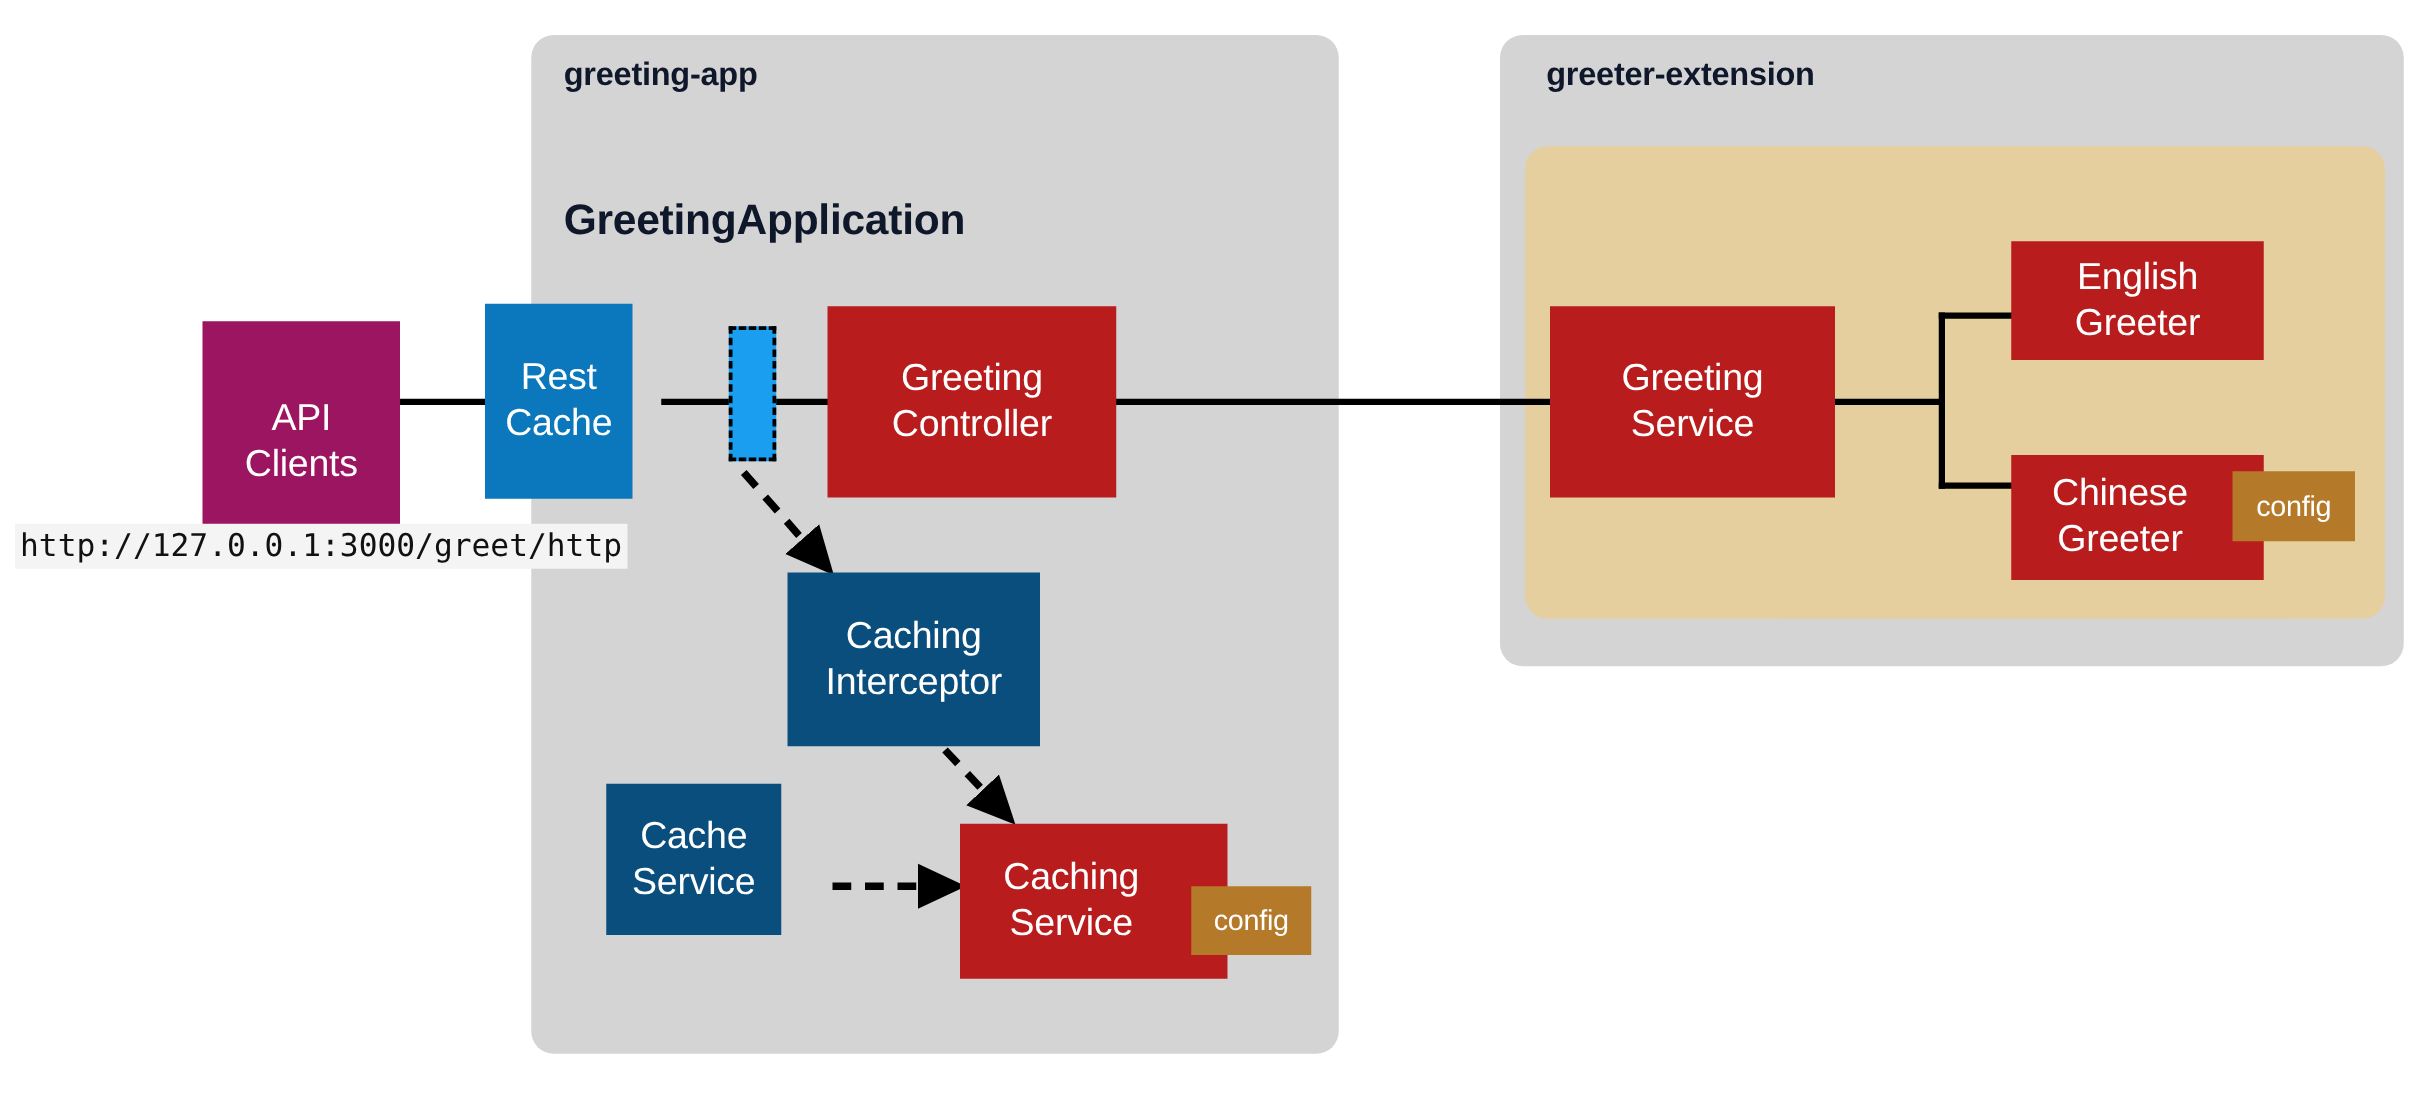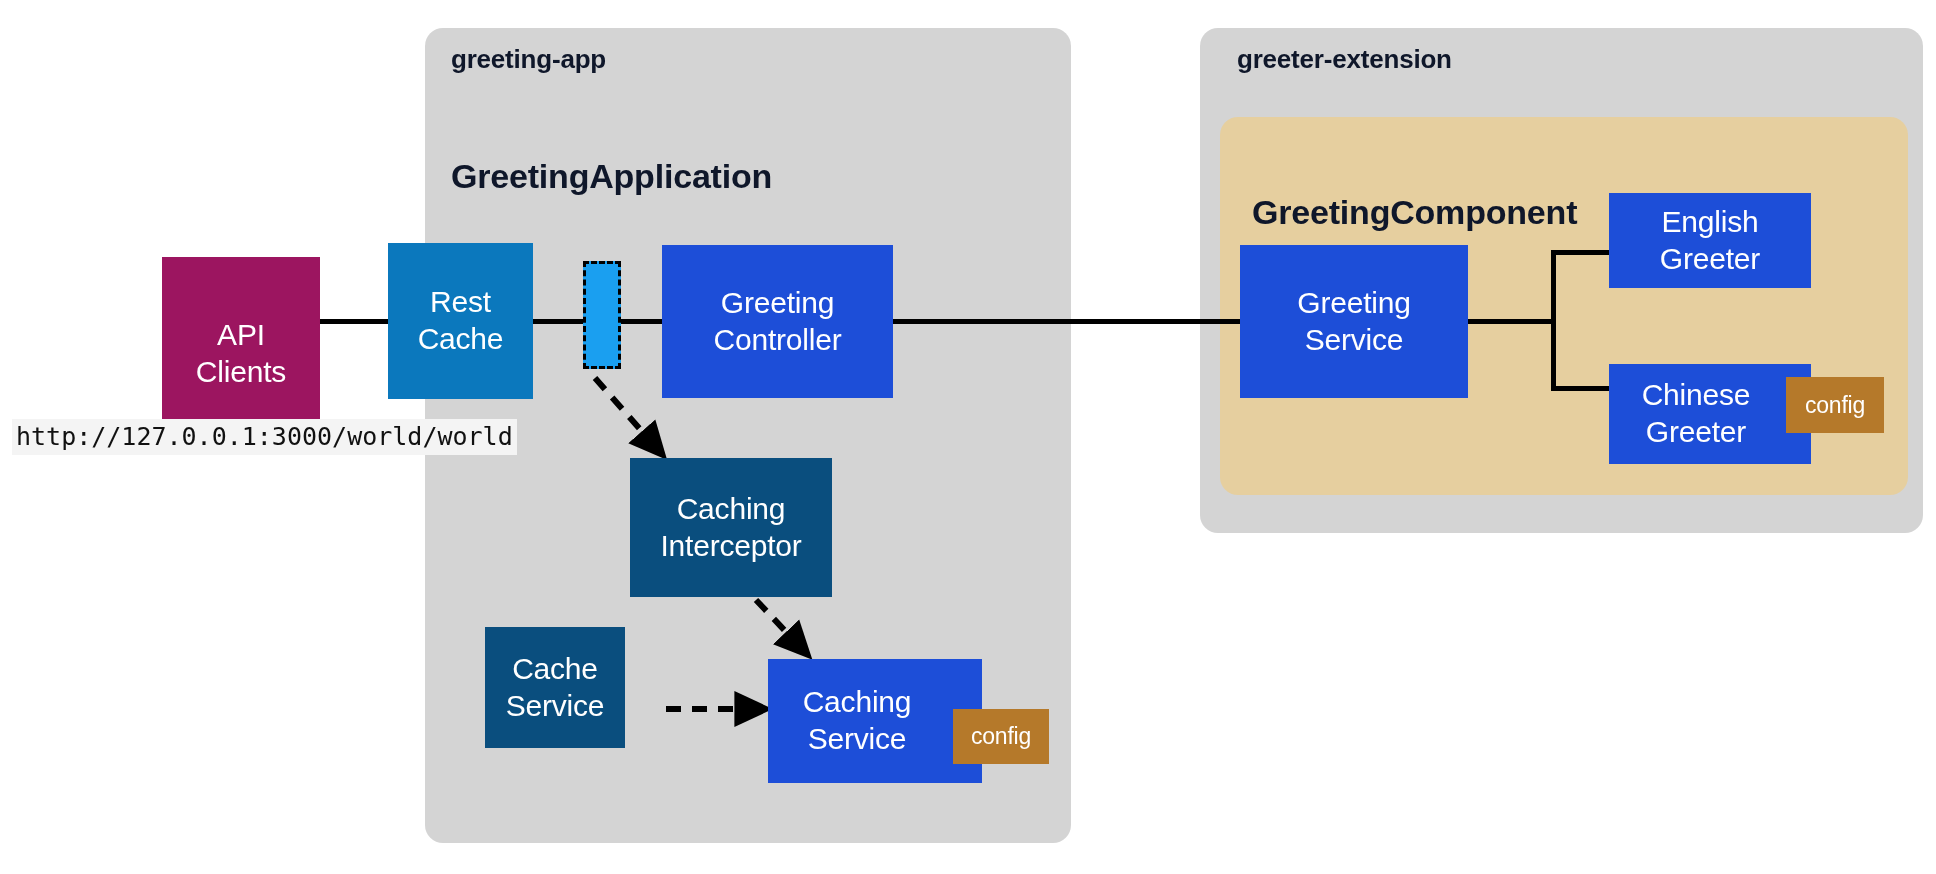--- a/index.html
+++ b/index.html
@@ -42,21 +42,21 @@
     text-align: center;
     color: #ffffff;
     font-size: 30px;
     line-height: 1.22;
     letter-spacing: -0.2px;
     box-sizing: border-box;
     padding: 2px 6px;
   }
   .n-magenta { background: #9c1560; margin-top: 38px; }
   .n-blue    { background: #0b78bd; }
-  .n-teal    { background: #1d4ed8; }
+  .n-teal    { background: #b91c1c; }
   .n-navy    { background: #0a4e7e; }
 
   .badge {
     position: absolute;
     display: flex;
     align-items: center;
     justify-content: center;
     background: #b5792a;
     color: #ffffff;
     font-size: 23px;
@@ -109,21 +109,20 @@
   <div class="grp grp-gray" style="left:1200px; top:28px; width:723px; height:505px;"></div>
 
   <div class="grp grp-beige" style="left:1220px; top:117px; width:688px; height:378px;"></div>
 
   <div class="grp-label sm" style="left:451px; top:44px;">greeting-app</div>
 
   <div class="grp-label lg" style="left:451px; top:115px;">GreetingApplication</div>
 
   <div class="grp-label sm" style="left:1237px; top:44px;">greeter-extension</div>
 
-  <div class="grp-label lg" style="left:1252px; top:151px;">GreetingComponent</div>
 
   <div class="line line-h" style="left:316px; top:319px; width:76px;"></div>
 
   <div class="line line-h" style="left:529px; top:319px; width:137px;"></div>
 
   <div class="line line-h" style="left:889px; top:319px; width:355px;"></div>
 
   <div class="line line-h" style="left:1464px; top:319px; width:92px;"></div>
   <div class="line line-v" style="left:1551px; top:250px; height:141px;"></div>
   <div class="line line-h" style="left:1551px; top:250px; width:62px;"></div>
@@ -140,23 +139,23 @@
     <path d="M666,709 L762,709" stroke="#000000" stroke-width="6" fill="none" stroke-dasharray="15 11" marker-end="url(#ah)"></path>
   </svg>
 
   <div class="node n-magenta" style="left:162px; top:219px; width:158px; height:193px;">
     <div>
       <div>API</div>
       <div>Clients</div>
     </div>
   </div>
 
-  <div class="urlbox" style="left:12px; top:419px;">http://127.0.0.1:3000/world/world</div>
-
-  <div class="node n-blue" style="left:388px; top:243px; width:145px; height:156px;">
+  <div class="urlbox" style="left:12px; top:419px;">http://127.0.0.1:3000/greet/http</div>
+
+  <div class="node n-blue" style="left:388px; top:243px; width:118px; height:156px;">
     <div>
       <div>Rest</div>
       <div>Cache</div>
     </div>
   </div>
 
   <div class="marker" style="left:583px; top:261px; width:38px; height:108px;"></div>
 
   <div class="node n-teal" style="left:662px; top:245px; width:231px; height:153px;">
     <div>

